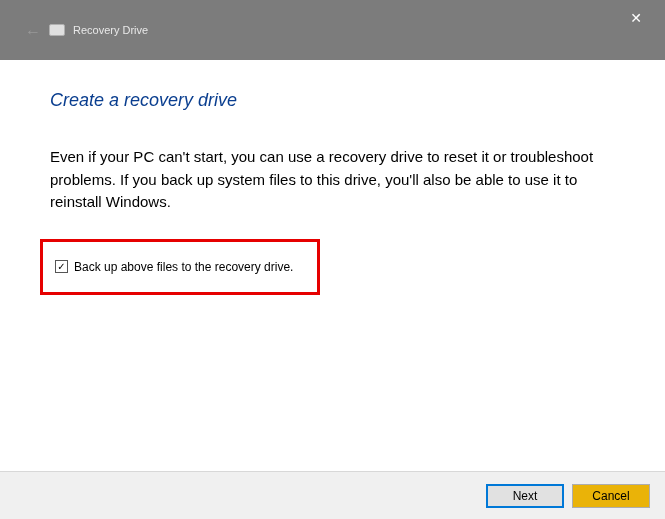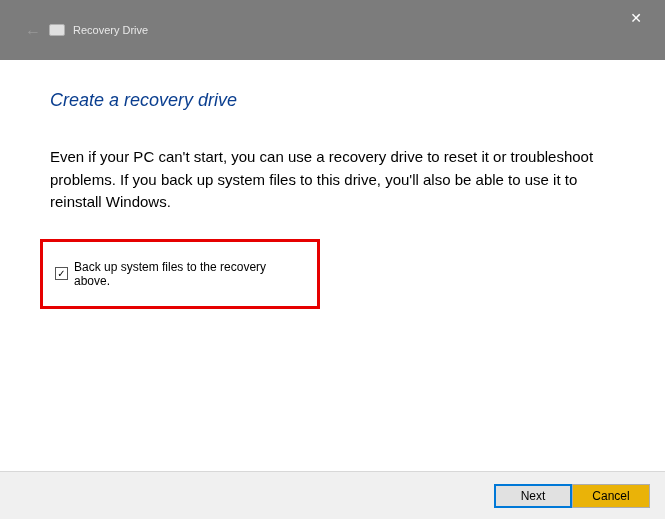--- a/index.html
+++ b/index.html
@@ -121,21 +121,21 @@
       bottom: 0;
       left: 0;
       right: 0;
       height: 48px;
       background: #f0f0f0;
       border-top: 1px solid #d8d8d8;
       display: flex;
       align-items: center;
       justify-content: flex-end;
       padding: 0 15px;
-      gap: 0;
+      gap: 8px;
     }
     
     .btn {
       width: 78px;
       height: 24px;
       font-size: 12px;
       font-family: inherit;
       cursor: pointer;
       display: flex;
       align-items: center;
@@ -164,21 +164,21 @@
 
 <div class="content-area">
   <h1 class="heading">Create a recovery drive</h1>
 
   <p class="description">Even if your PC can't start, you can use a recovery drive to reset it or troubleshoot problems. If you back up system files to this drive, you'll also be able to use it to reinstall Windows.</p>
 
 
   <div class="checkbox-container">
     <div class="checkbox-row">
       <span class="checkbox">✓</span>
-      <span class="checkbox-label">Back up system files to the recovery above.</span>
+      <span class="checkbox-label">Back up above files to the recovery drive.</span>
     </div>
   </div>
 </div>
 
 <div class="footer">
   <button class="btn btn-primary">Next</button>
   <button class="btn btn-secondary">Cancel</button>
 </div>
 
 </body></html>

